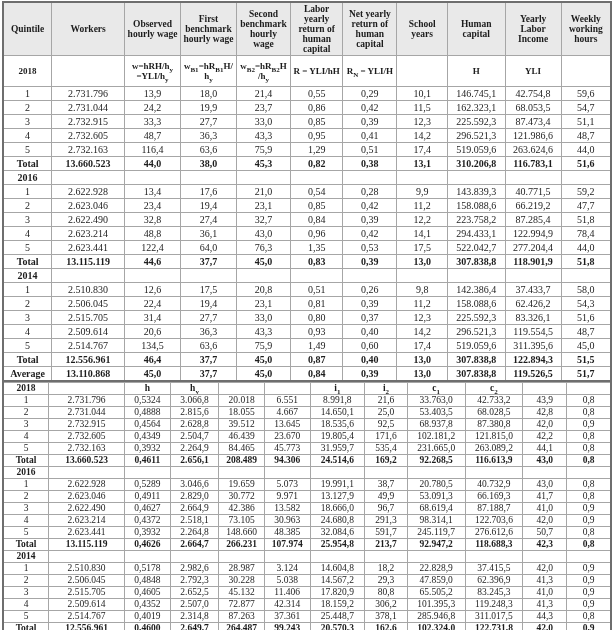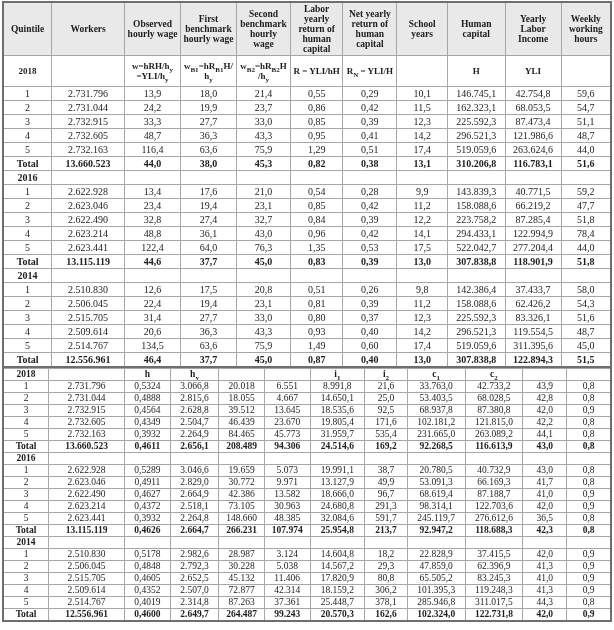--- a/index.html
+++ b/index.html
@@ -337,20 +337,33 @@
           <td>46,4</td>
           <td>37,7</td>
           <td>45,0</td>
           <td>0,87</td>
           <td>0,40</td>
           <td>13,0</td>
           <td>307.838,8</td>
           <td>122.894,3</td>
           <td>51,5</td>
         </tr>
+        <tr class="total">
+          <td>Average</td>
+          <td>13.110.868</td>
+          <td>45,0</td>
+          <td>37,7</td>
+          <td>45,0</td>
+          <td>0,84</td>
+          <td>0,39</td>
+          <td>13,0</td>
+          <td>307.838,8</td>
+          <td>119.526,5</td>
+          <td>51,7</td>
+        </tr>
       </tbody>
     </table>
   <table class="t2">
       <colgroup>
         <col style="width: 7.5%;">
         <col style="width: 12.5%;">
         <col style="width: 7.5%;">
         <col style="width: 8%;">
         <col style="width: 7.5%;">
         <col style="width: 7.5%;">
@@ -534,21 +547,21 @@
           <td>5</td>
           <td>2.623.441</td>
           <td>0,3932</td>
           <td>2.264,8</td>
           <td>148.660</td>
           <td>48.385</td>
           <td>32.084,6</td>
           <td>591,7</td>
           <td>245.119,7</td>
           <td>276.612,6</td>
-          <td>36,5</td>
+          <td>50,7</td>
           <td>0,8</td>
         </tr>
         <tr class="total">
           <td>Total</td>
           <td>13.115.119</td>
           <td>0,4626</td>
           <td>2.664,7</td>
           <td>266.231</td>
           <td>107.974</td>
           <td>25.954,8</td>

